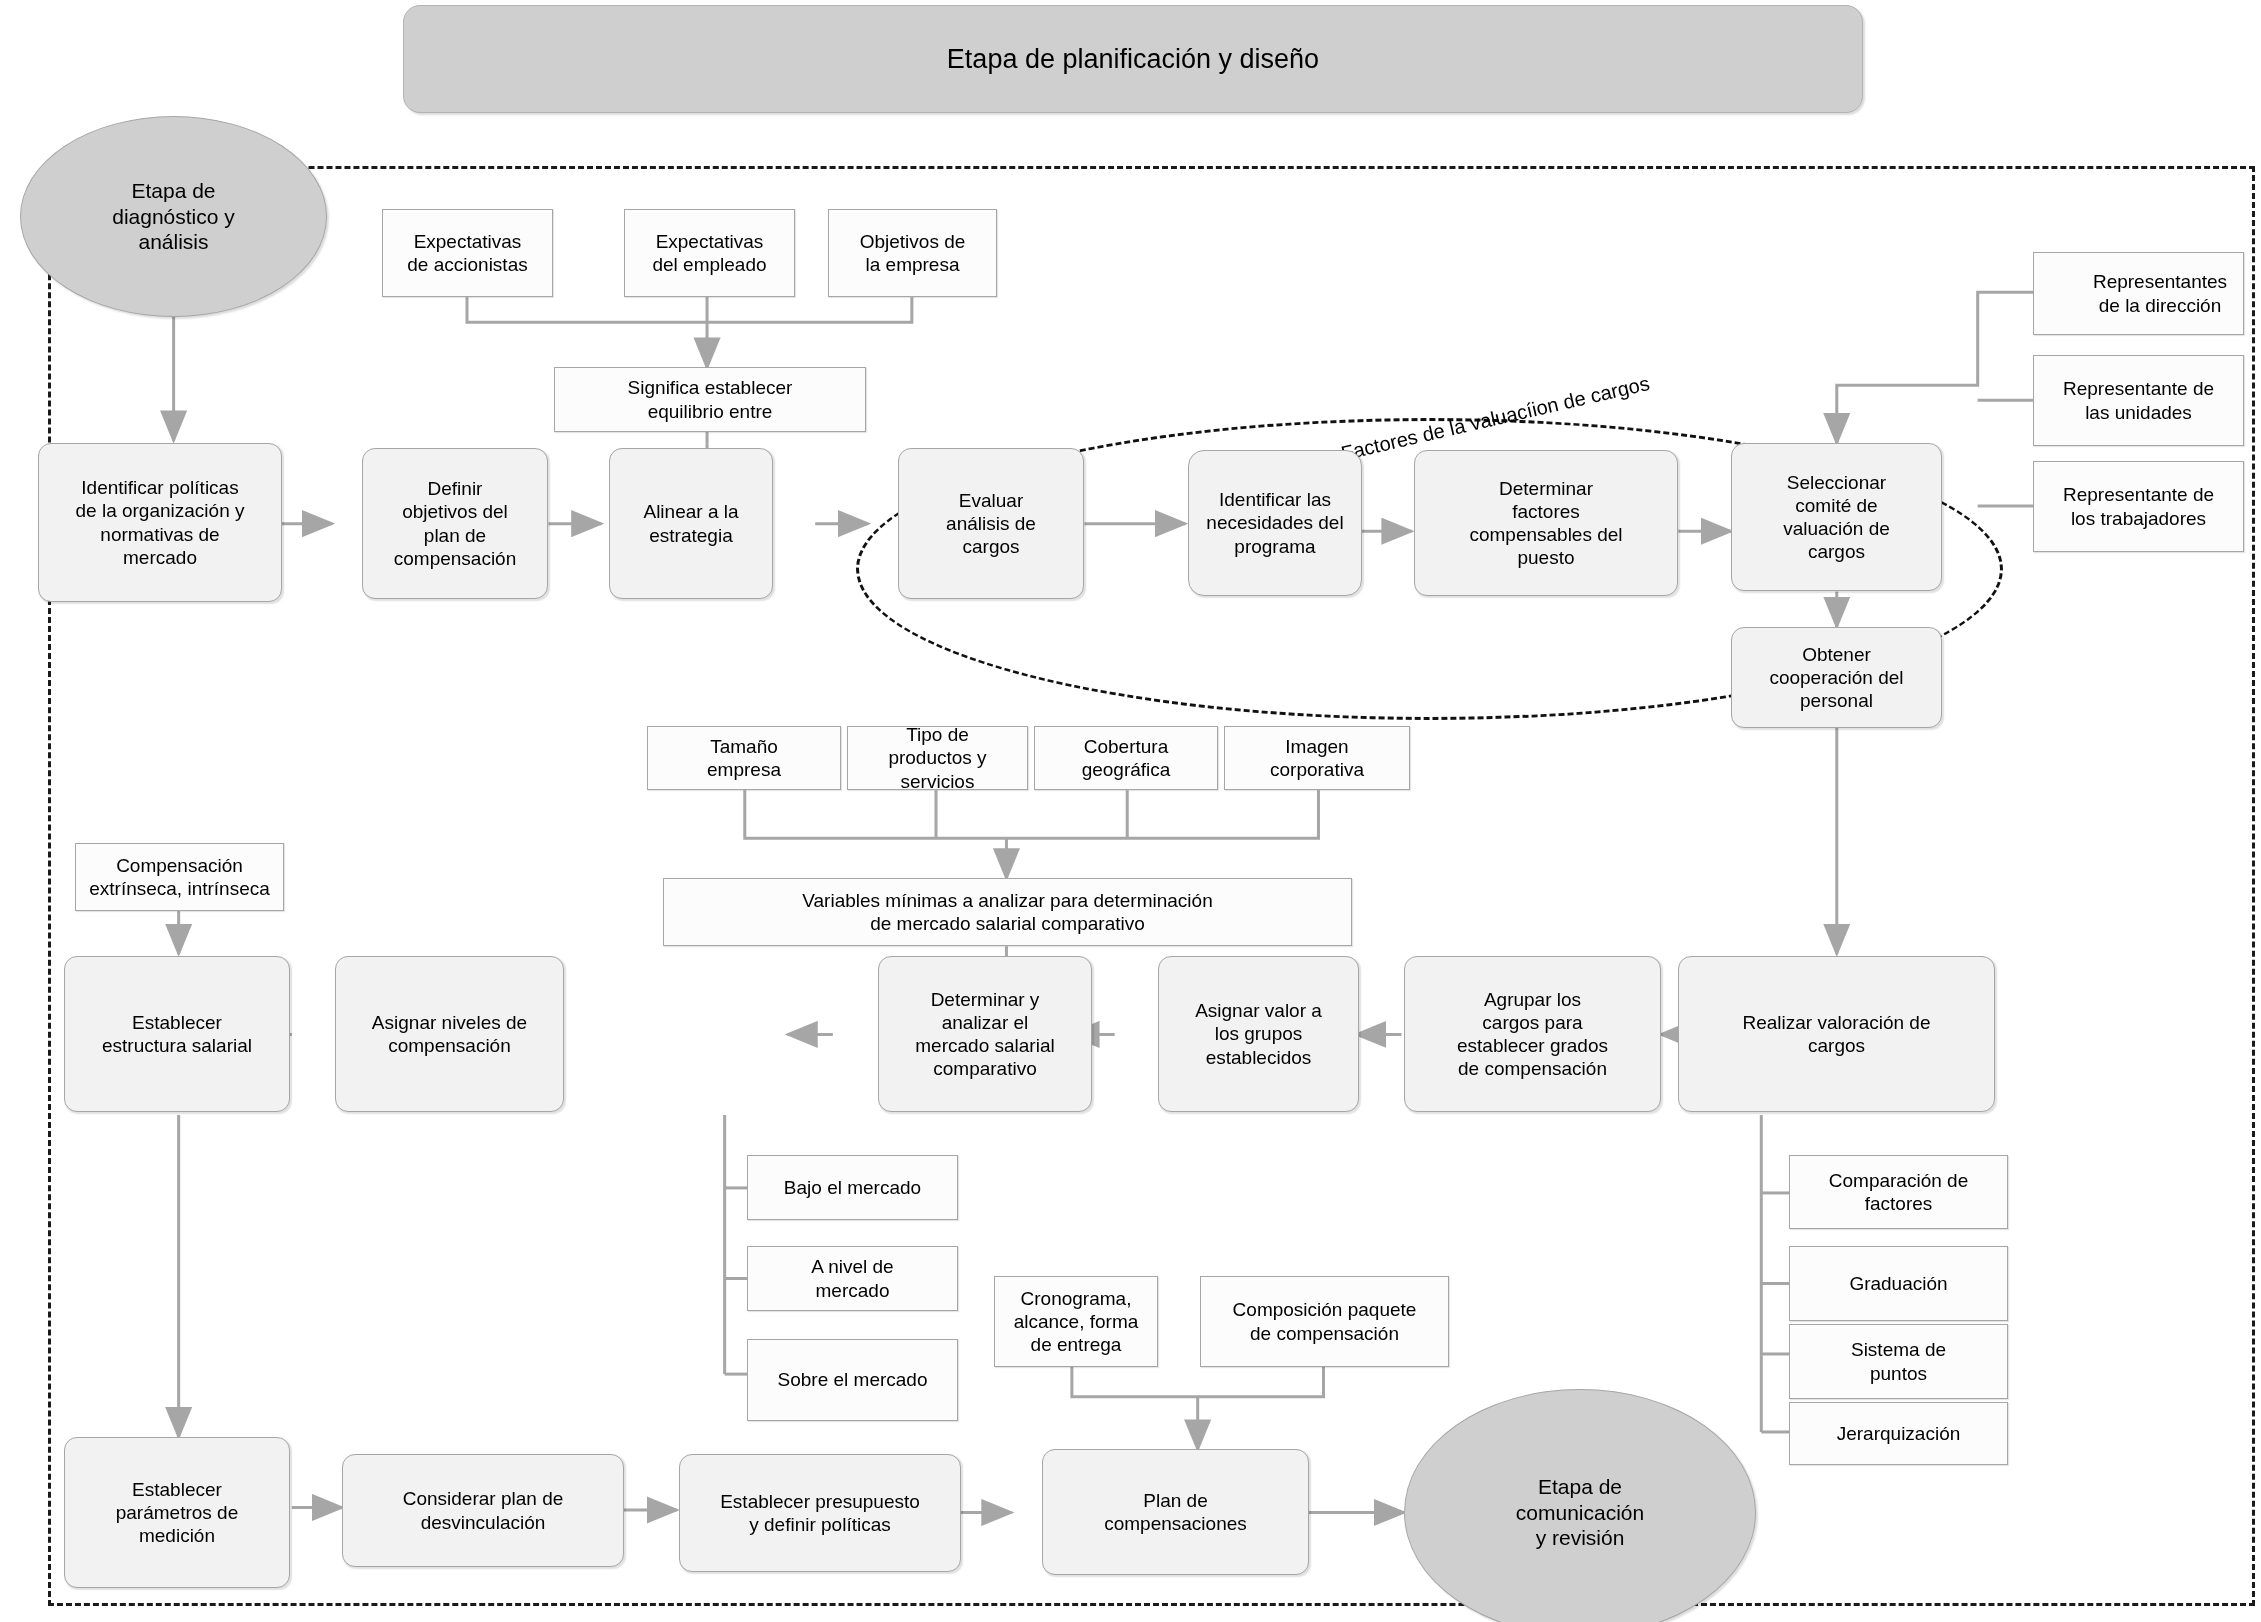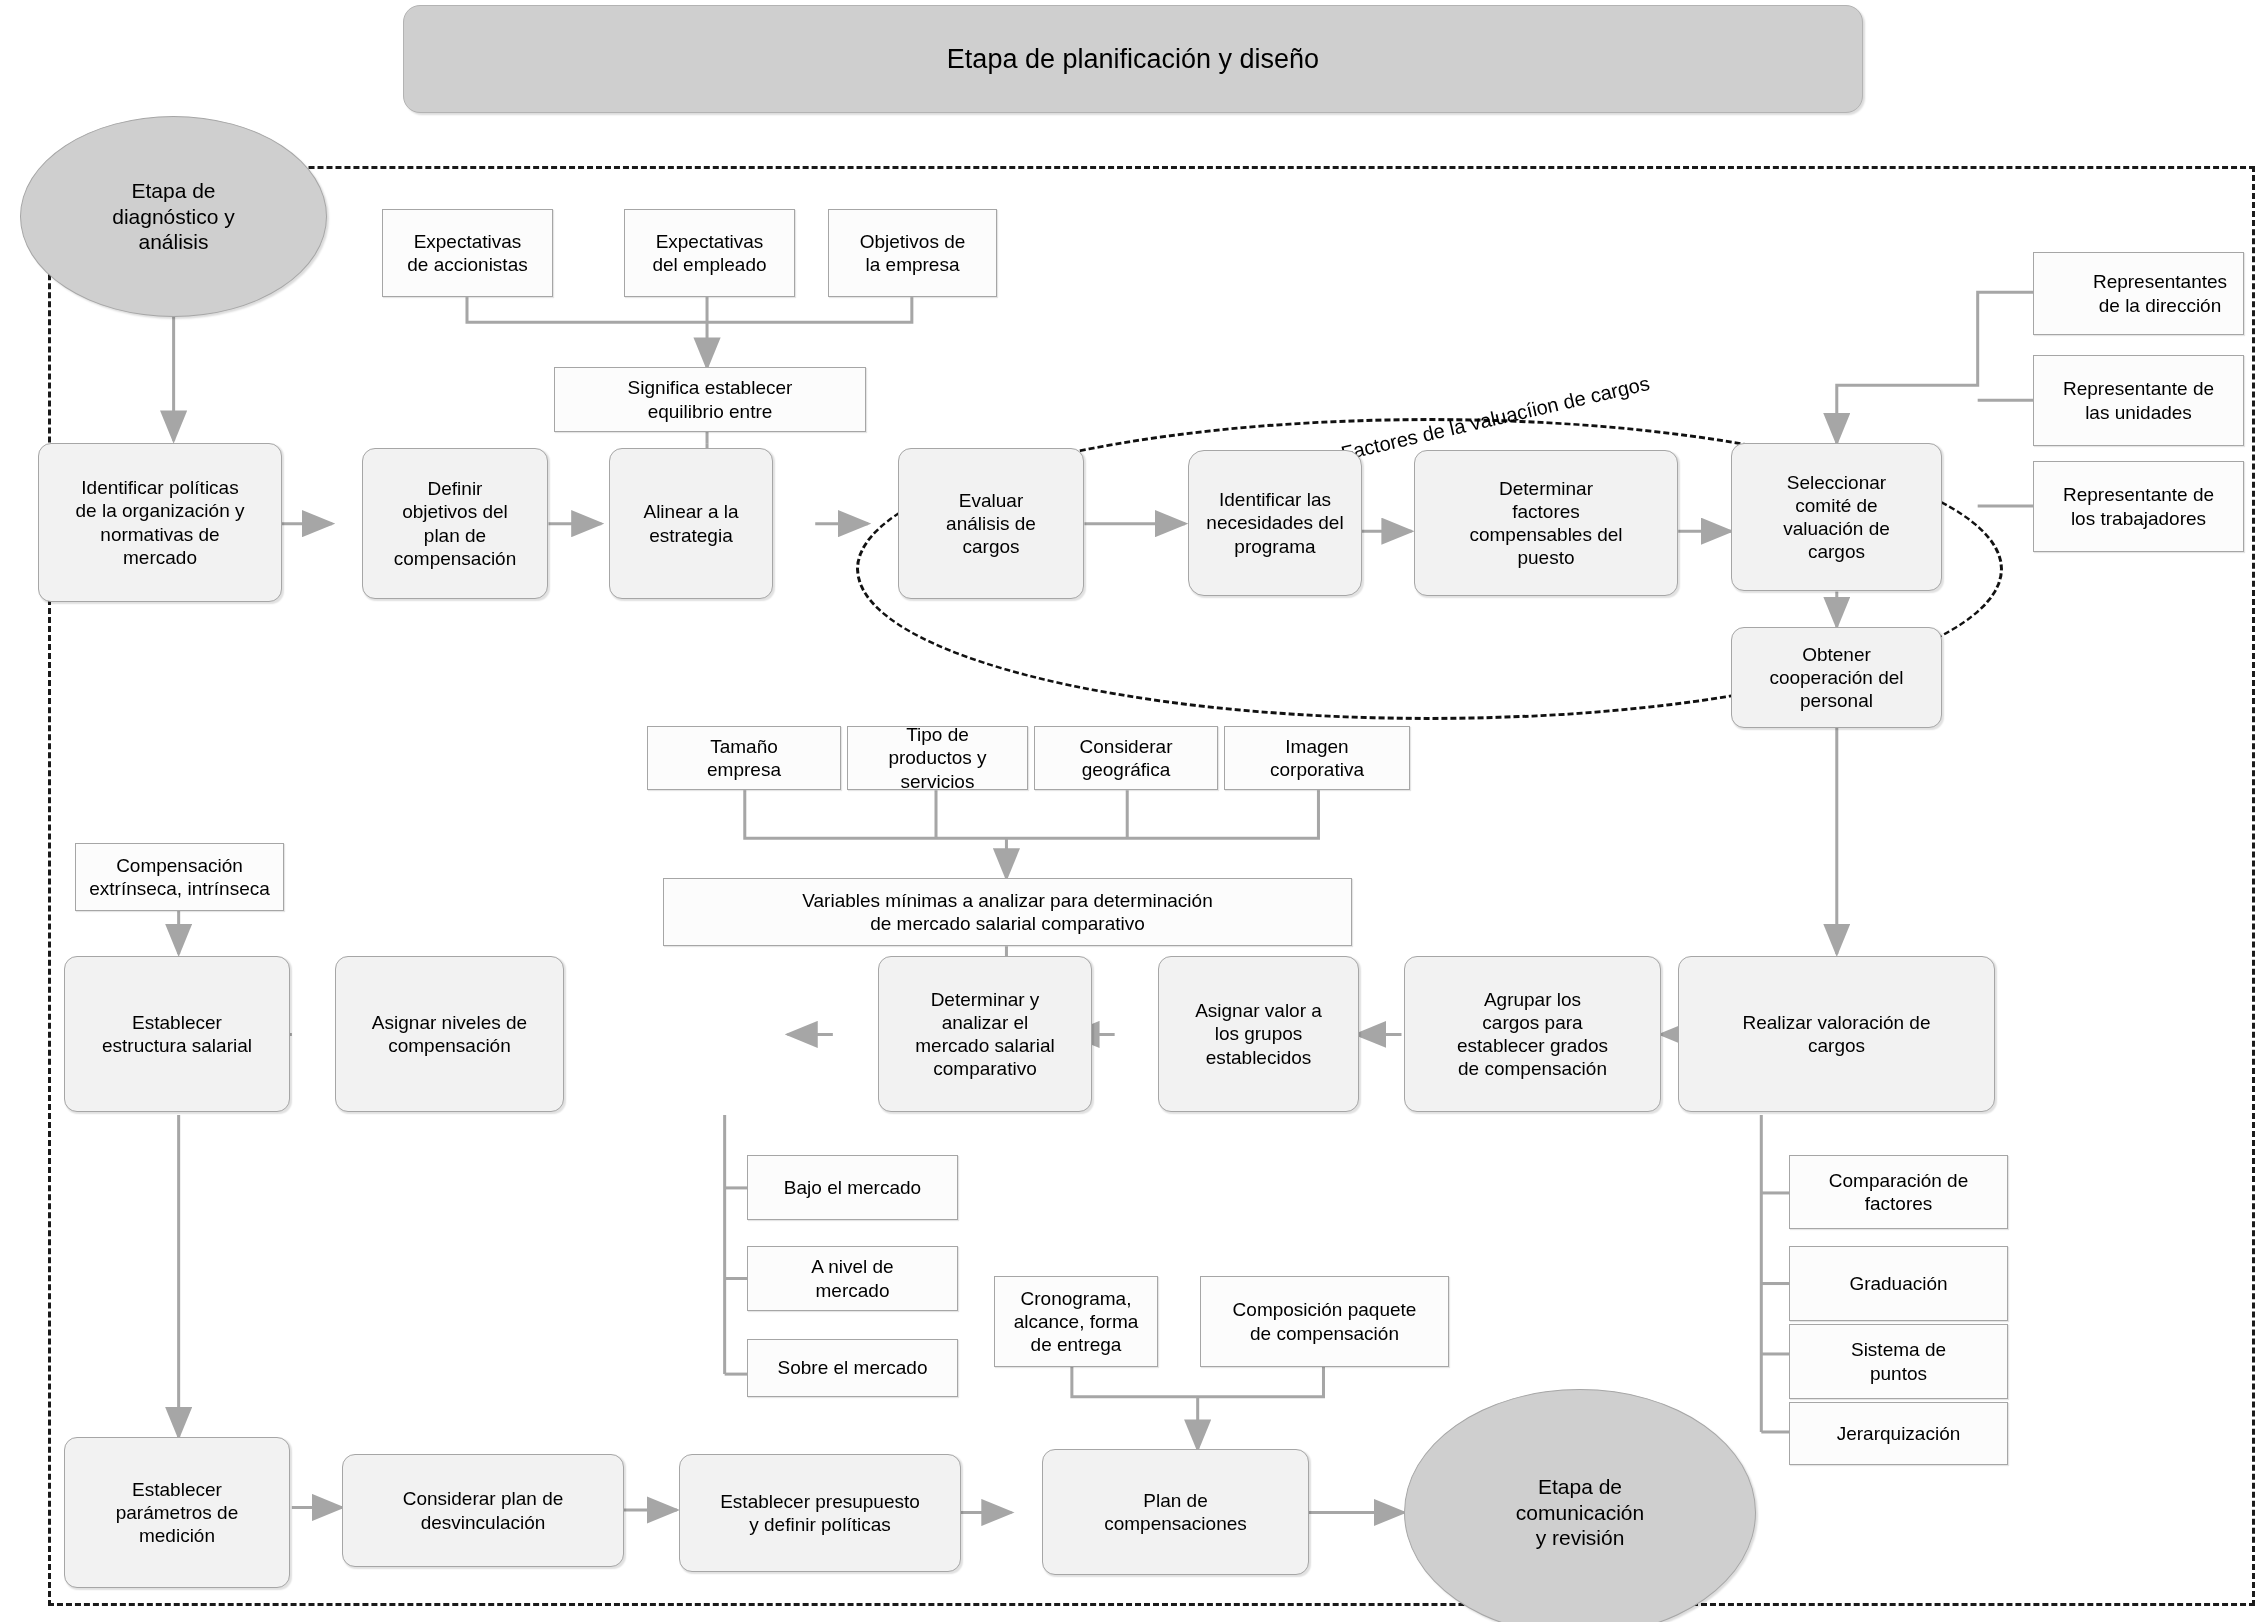--- a/index.html
+++ b/index.html
@@ -178,34 +178,34 @@
   <div class="node rect" style="left:2033px;top:355px;width:211px;height:91px;">Representante de
 las unidades</div>
   <div class="node rect" style="left:2033px;top:461px;width:211px;height:91px;">Representante de
 los trabajadores</div>
 
   <div class="node rect" style="left:647px;top:726px;width:194px;height:64px;">Tamaño
 empresa</div>
   <div class="node rect" style="left:847px;top:726px;width:181px;height:64px;">Tipo de
 productos y
 servicios</div>
-  <div class="node rect" style="left:1034px;top:726px;width:184px;height:64px;">Considerar
+  <div class="node rect" style="left:1034px;top:726px;width:184px;height:64px;">Cobertura
 geográfica</div>
   <div class="node rect" style="left:1224px;top:726px;width:186px;height:64px;">Imagen
 corporativa</div>
   <div class="node rect" style="left:663px;top:878px;width:689px;height:68px;">Variables mínimas a analizar para determinación
 de mercado salarial comparativo</div>
 
   <div class="node rect" style="left:75px;top:843px;width:209px;height:68px;">Compensación
 extrínseca, intrínseca</div>
 
   <div class="node rect" style="left:747px;top:1155px;width:211px;height:65px;">Bajo el  mercado</div>
   <div class="node rect" style="left:747px;top:1246px;width:211px;height:65px;">A nivel de
 mercado</div>
-  <div class="node rect" style="left:747px;top:1339px;width:211px;height:58px;">Sobre el mercado</div>
+  <div class="node rect" style="left:747px;top:1339px;width:211px;height:82px;">Sobre el mercado</div>
 
   <div class="node rect" style="left:1789px;top:1155px;width:219px;height:74px;">Comparación de
 factores</div>
   <div class="node rect" style="left:1789px;top:1246px;width:219px;height:75px;">Graduación</div>
   <div class="node rect" style="left:1789px;top:1324px;width:219px;height:75px;">Sistema de
 puntos</div>
   <div class="node rect" style="left:1789px;top:1402px;width:219px;height:63px;">Jerarquización</div>
 
   <div class="node rect" style="left:994px;top:1276px;width:164px;height:91px;">Cronograma,
 alcance, forma

